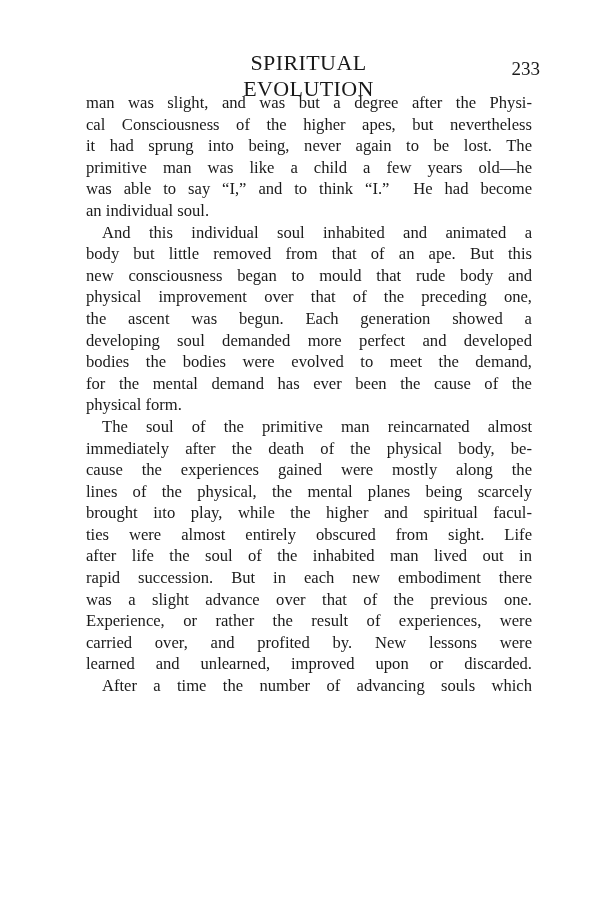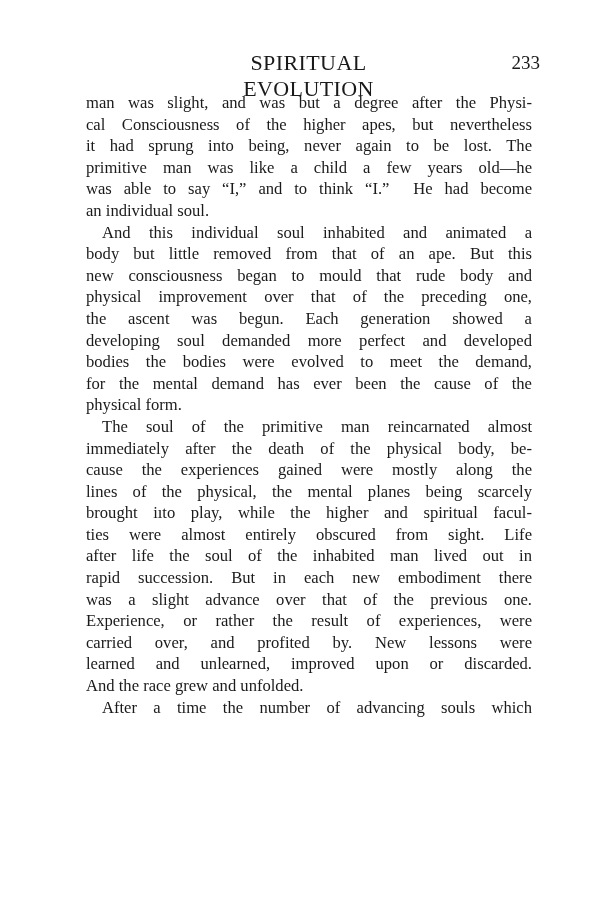--- a/index.html
+++ b/index.html
@@ -11,21 +11,21 @@
     position: relative;
   }
   .header {
     position: absolute; left: 86px; top: 50px; width: 458px; height: 26px;
   }
   .running-title {
     position: absolute; left: 100px; top: 0; width: 245px;
     text-align: center; font-size: 22px; letter-spacing: 0.4px;
   }
   .page-number {
-    position: absolute; right: 4px; top: 2px; font-size: 19px; margin-left: 20px;
+    position: absolute; right: 4px; top: 8px; font-size: 19px; margin-left: 20px;
   }
   .body-text {
     position: absolute; left: 86px; top: 92px; width: 446px;
   }
   .line {
     height: 21.6px; line-height: 21.6px; font-size: 16.6px;
     white-space: nowrap; text-align: justify; text-align-last: justify;
   }
   .line.last { text-align-last: left; }
   .line.indent { padding-left: 16px; }
@@ -60,15 +60,14 @@
   <div class="line"><span>cause the experiences gained were mostly along the</span></div>
   <div class="line"><span>lines of the physical, the mental planes being scarcely</span></div>
   <div class="line"><span>brought iıto play, while the higher and spiritual facul-</span></div>
   <div class="line"><span>ties were almost entirely obscured from sight.  Life</span></div>
   <div class="line"><span>after life the soul of the inhabited man lived out in</span></div>
   <div class="line"><span>rapid succession.  But in each new embodiment there</span></div>
   <div class="line"><span>was a slight advance over that of the previous one.</span></div>
   <div class="line"><span>Experience, or rather the result of experiences, were</span></div>
   <div class="line"><span>carried over, and profited by.  New lessons were</span></div>
   <div class="line"><span>learned and unlearned, improved upon or discarded.</span></div>
-  <div class="line last"><span>And the race grew and unfolded.</span></div>
   <div class="line indent"><span>After a time the number of advancing souls which</span></div>
 </div>
 
 </body></html>

